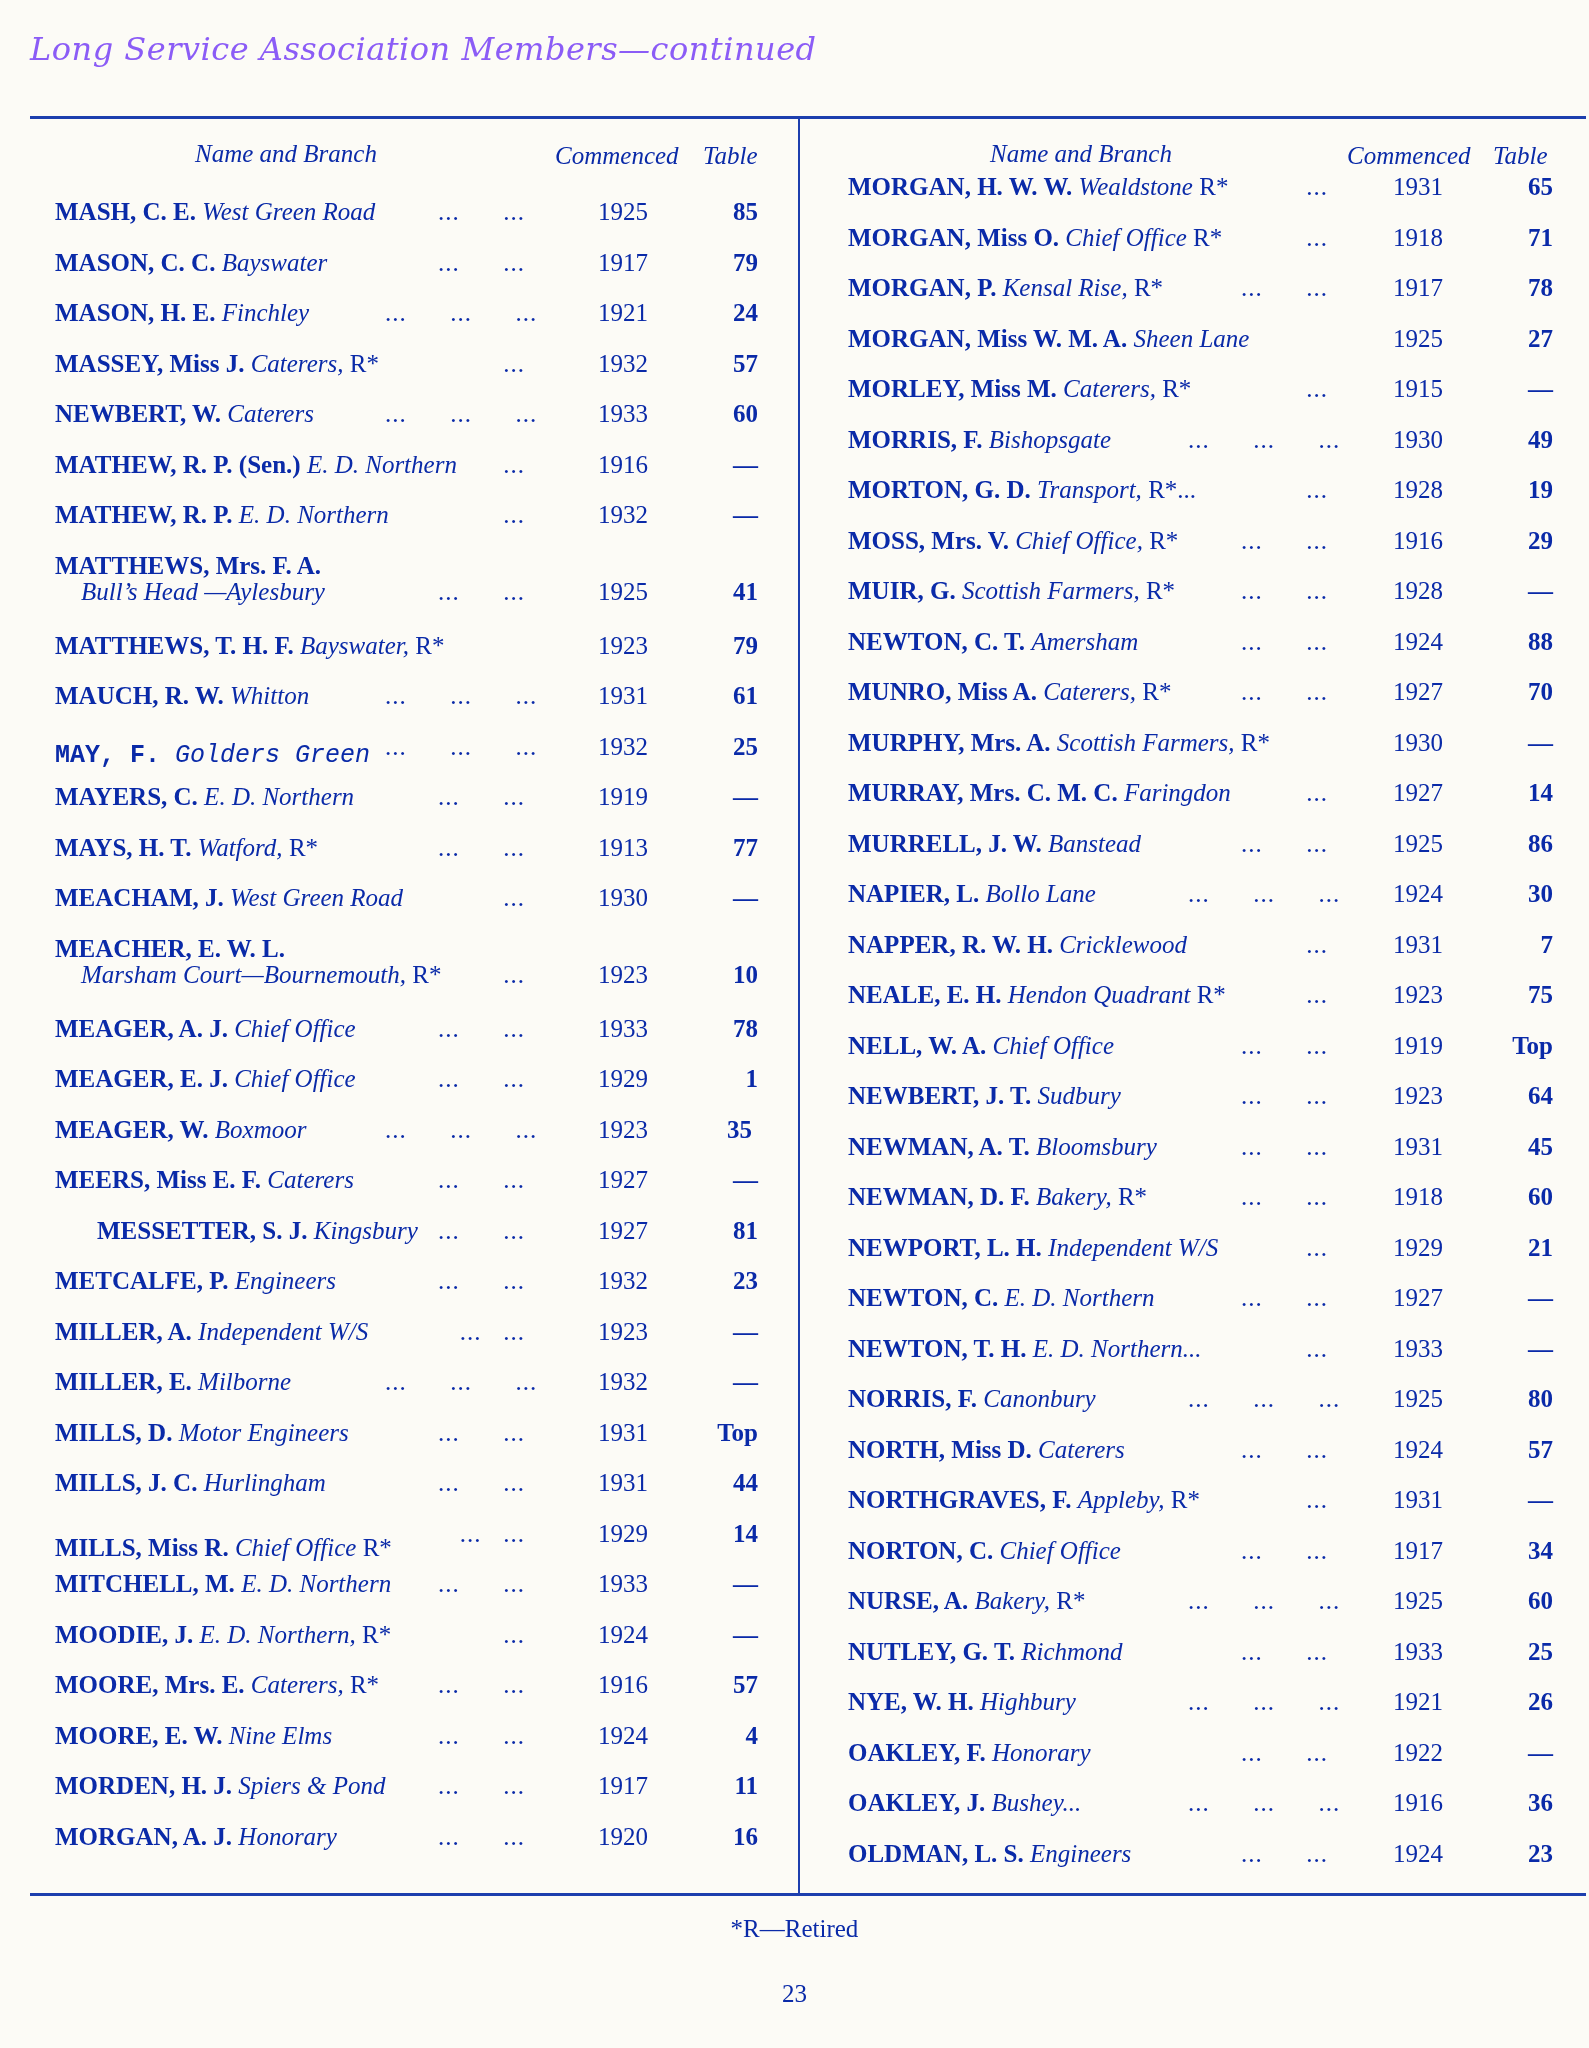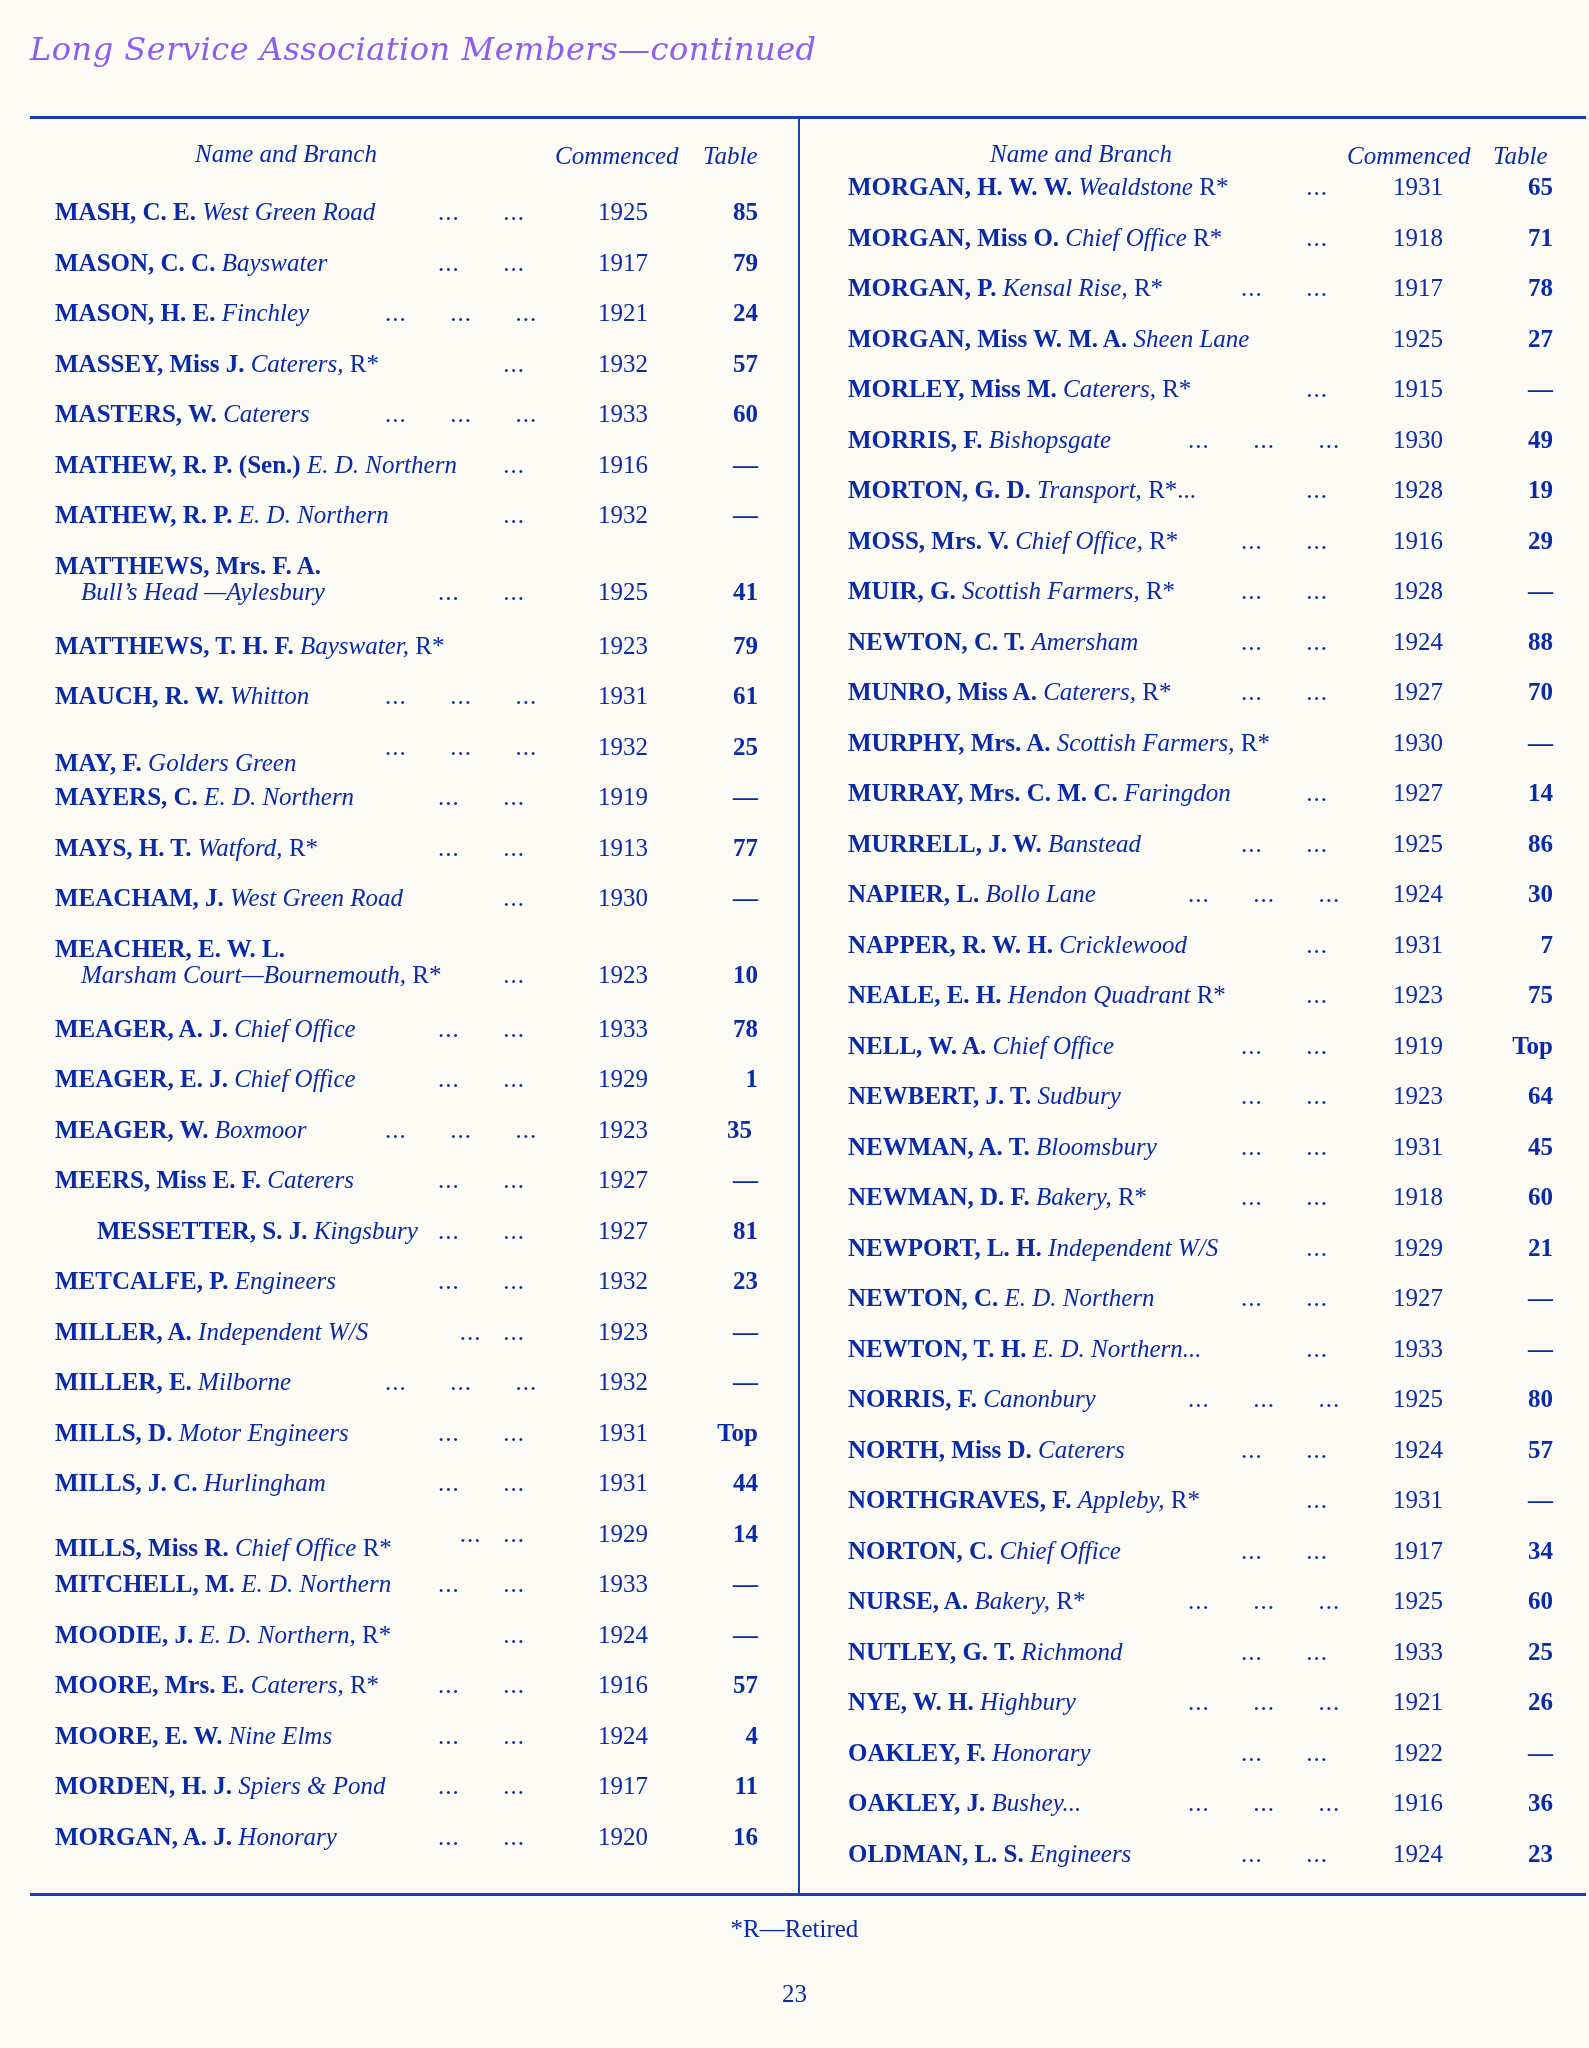--- a/index.html
+++ b/index.html
@@ -56,21 +56,21 @@
       <span class="yr" style="top:0; left:528px;">1921</span>
       <span class="tb" style="top:0; left:643px;">24</span>
     </div>
     <div class="row" style="top: 349.5px;">
       <span class="nm" style="top:0;"><span>MASSEY, Miss J.</span> <span class="br">Caterers,</span><span class="rt"> R*</span></span>
       <span class="dots" style="top:0; left:330px; white-space:pre; text-align:right; width:140px;">...</span>
       <span class="yr" style="top:0; left:528px;">1932</span>
       <span class="tb" style="top:0; left:643px;">57</span>
     </div>
     <div class="row" style="top: 400px;">
-      <span class="nm" style="top:0;"><span>MASTERS, W.</span> <span class="br">Caterers</span><span class="rt"></span></span>
+      <span class="nm" style="top:0;"><span>NEWBERT, W.</span> <span class="br">Caterers</span><span class="rt"></span></span>
       <span class="dots" style="top:0; left:330px; white-space:pre; text-align:right; width:140px;">...      ...      ...</span>
       <span class="yr" style="top:0; left:528px;">1933</span>
       <span class="tb" style="top:0; left:643px;">60</span>
     </div>
     <div class="row" style="top: 450.5px;">
       <span class="nm" style="top:0;"><span>MATHEW, R. P. (Sen.)</span> <span class="br">E. D. Northern</span><span class="rt"></span></span>
       <span class="dots" style="top:0; left:330px; white-space:pre; text-align:right; width:140px;">...</span>
       <span class="yr" style="top:0; left:528px;">1916</span>
       <span class="tb" style="top:0; left:643px;">—</span>
     </div>
@@ -93,21 +93,21 @@
       <span class="yr" style="top:0; left:528px;">1923</span>
       <span class="tb" style="top:0; left:643px;">79</span>
     </div>
     <div class="row" style="top: 682px;">
       <span class="nm" style="top:0;"><span>MAUCH, R. W.</span> <span class="br">Whitton</span><span class="rt"></span></span>
       <span class="dots" style="top:0; left:330px; white-space:pre; text-align:right; width:140px;">...      ...      ...</span>
       <span class="yr" style="top:0; left:528px;">1931</span>
       <span class="tb" style="top:0; left:643px;">61</span>
     </div>
     <div class="row" style="top: 732.5px;">
-      <span class="nm" style="top:16px;"><span>MAY, F.</span> <span class="br">Golders Green</span><span class="rt"></span></span>
+      <span class="nm" style="top:8px;font-family:Liberation Mono, monospace;"><span>MAY, F.</span> <span class="br">Golders Green</span><span class="rt"></span></span>
       <span class="dots" style="top:0; left:330px; white-space:pre; text-align:right; width:140px;">...      ...      ...</span>
       <span class="yr" style="top:0; left:528px;">1932</span>
       <span class="tb" style="top:0; left:643px;">25</span>
     </div>
     <div class="row" style="top: 783px;">
       <span class="nm" style="top:0;"><span>MAYERS, C.</span> <span class="br">E. D. Northern</span><span class="rt"></span></span>
       <span class="dots" style="top:0; left:330px; white-space:pre; text-align:right; width:140px;">...      ...</span>
       <span class="yr" style="top:0; left:528px;">1919</span>
       <span class="tb" style="top:0; left:643px;">—</span>
     </div>

